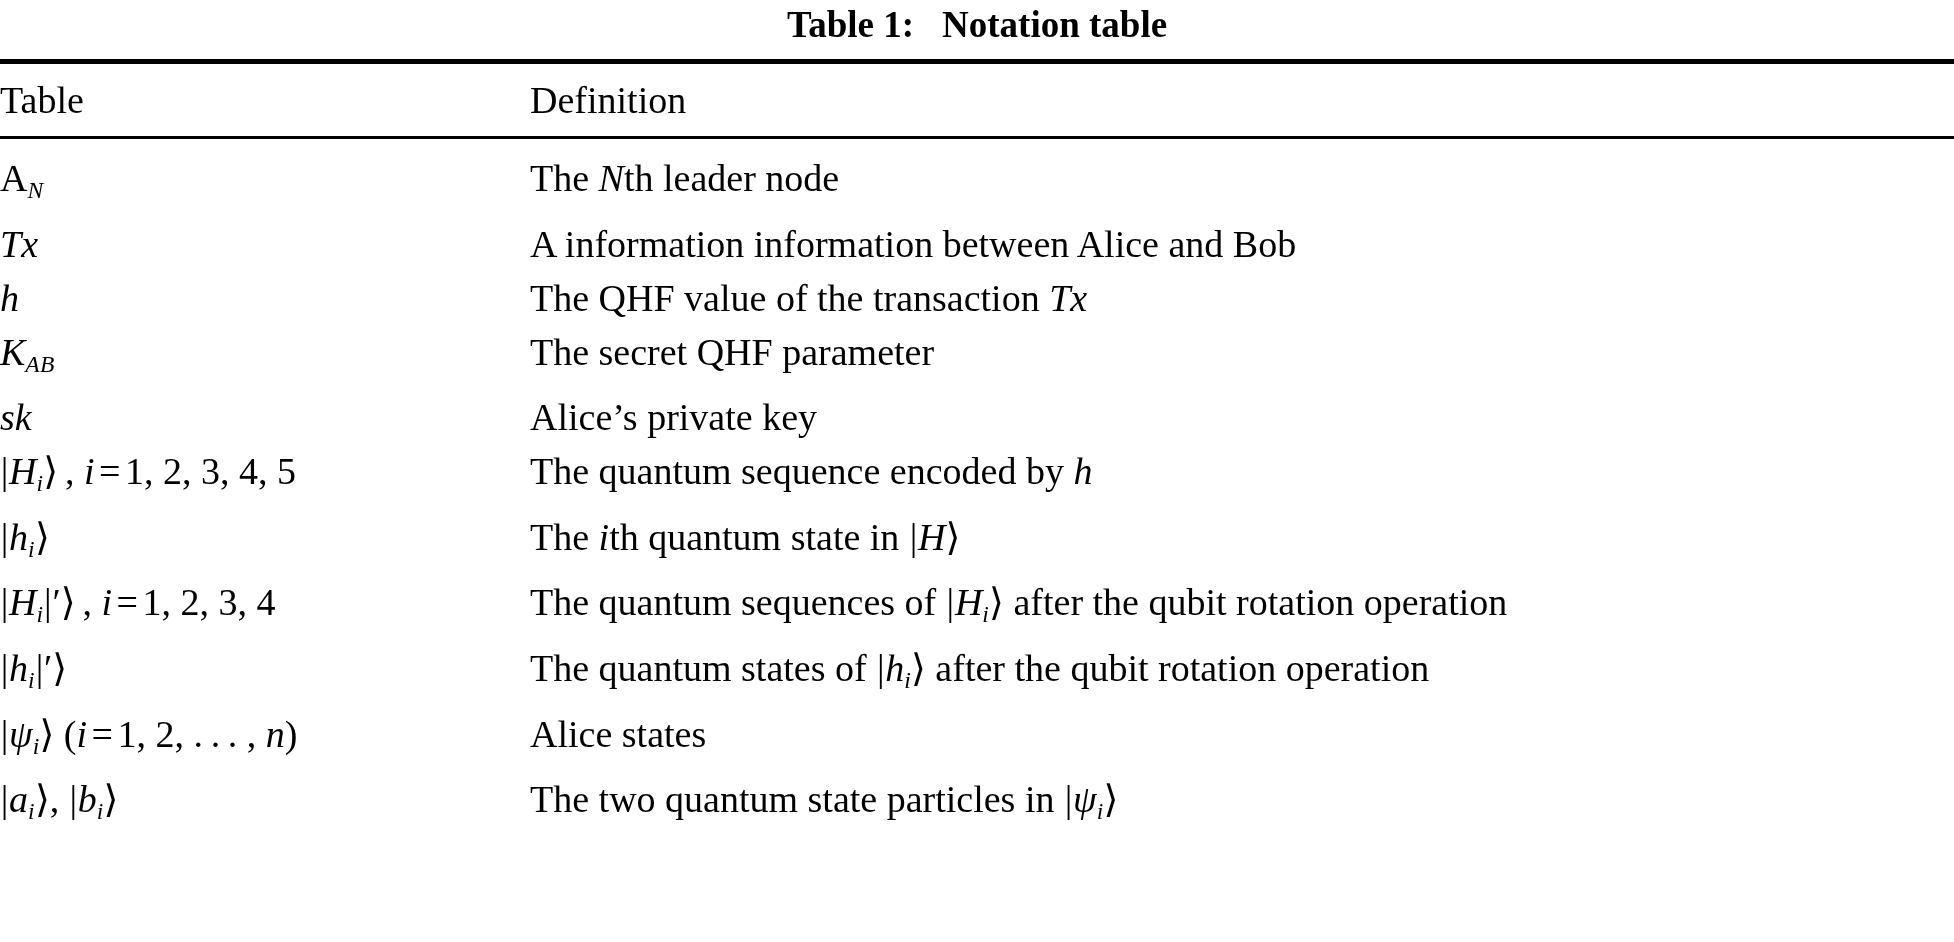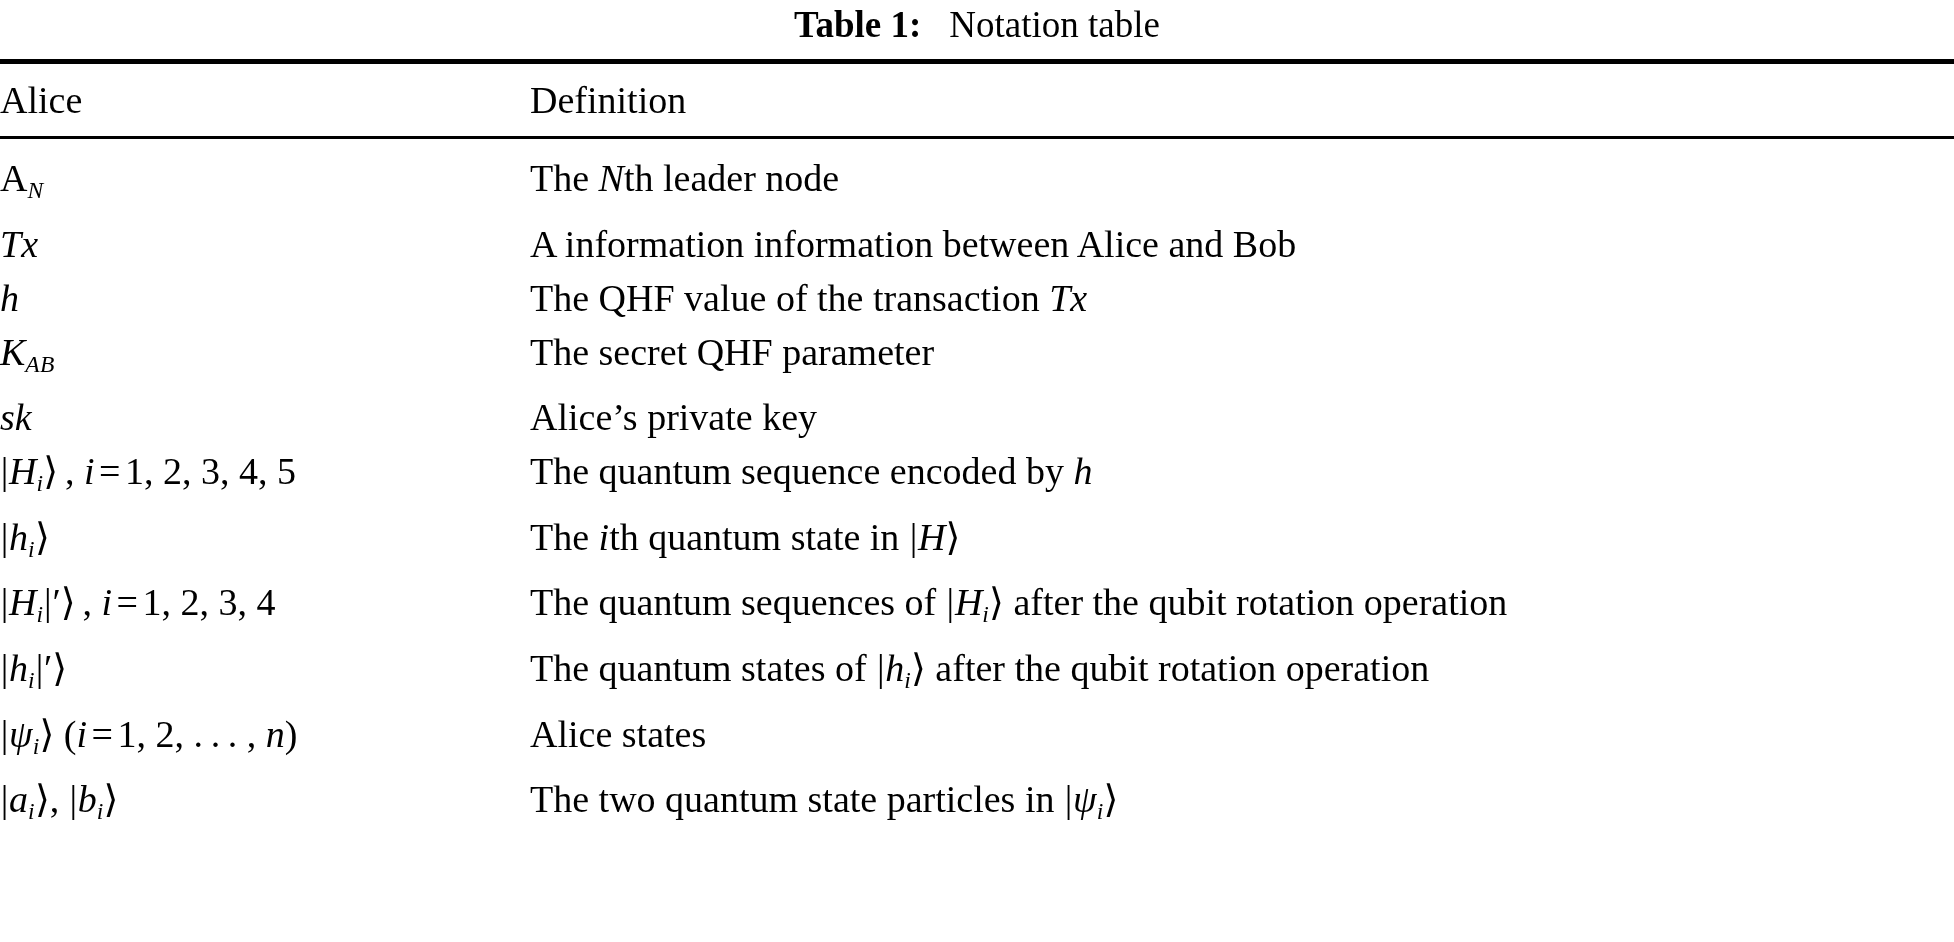--- a/index.html
+++ b/index.html
@@ -27,21 +27,21 @@
     font-size: 37px;
     line-height: 1;
     padding-top: 6px;
     white-space: nowrap;
   }
   .caption .cap-label {
     font-weight: bold;
     margin-top: 28px;
   }
   .caption .cap-text {
-    font-weight: normal;
+    font-weight: bold;
     margin-left: 28px;
   }
 
   
   .rule-thick {
     height: 5px;
     background: #000;
     width: 100%;
   }
   .rule-thin {
@@ -114,21 +114,21 @@
     <div class="rule-thick"></div>
   </div>
 
   <table class="notation">
     <colgroup>
       <col class="c-symbol">
       <col class="c-def">
     </colgroup>
     <thead>
       <tr>
-        <th>Alice</th>
+        <th>Table</th>
         <th>Definition</th>
       </tr>
     </thead>
   </table>
 
   <div class="rule-wrap-mid">
     <div class="rule-thin"></div>
   </div>
 
   <table class="notation">

